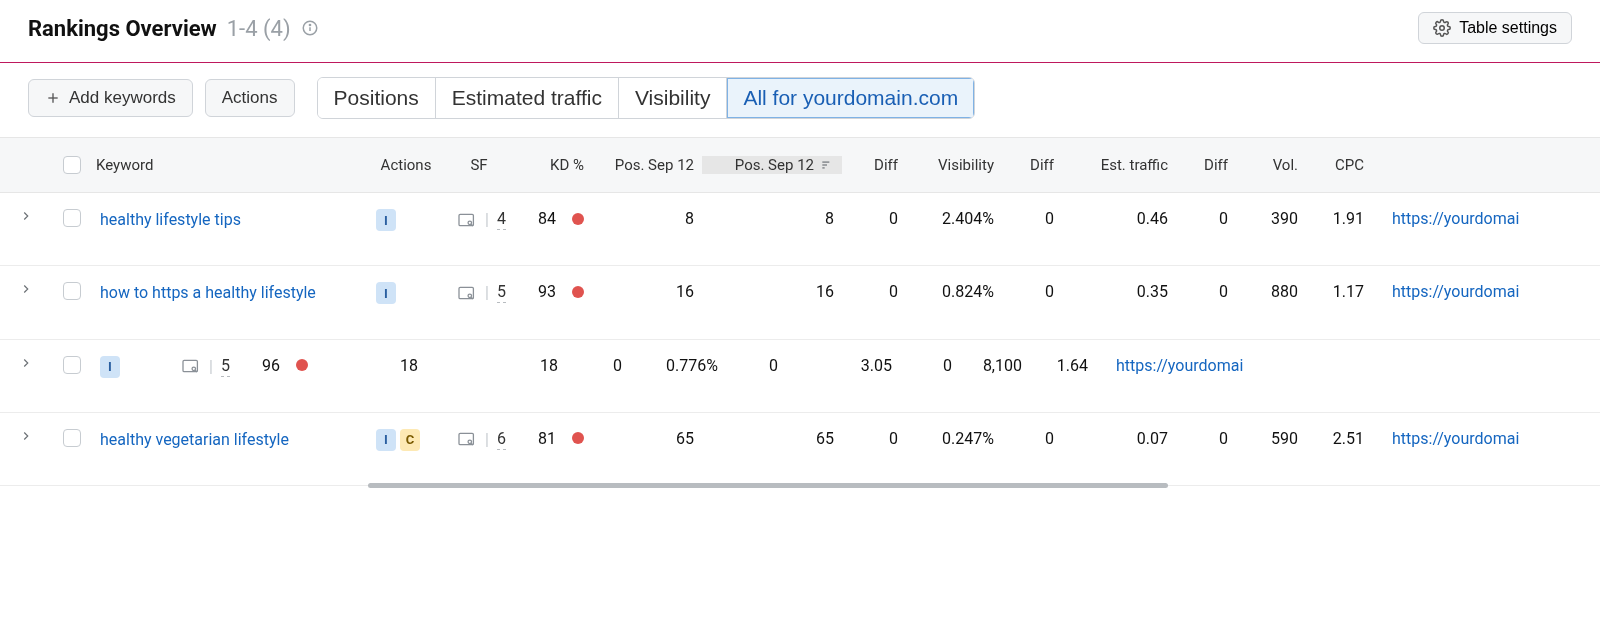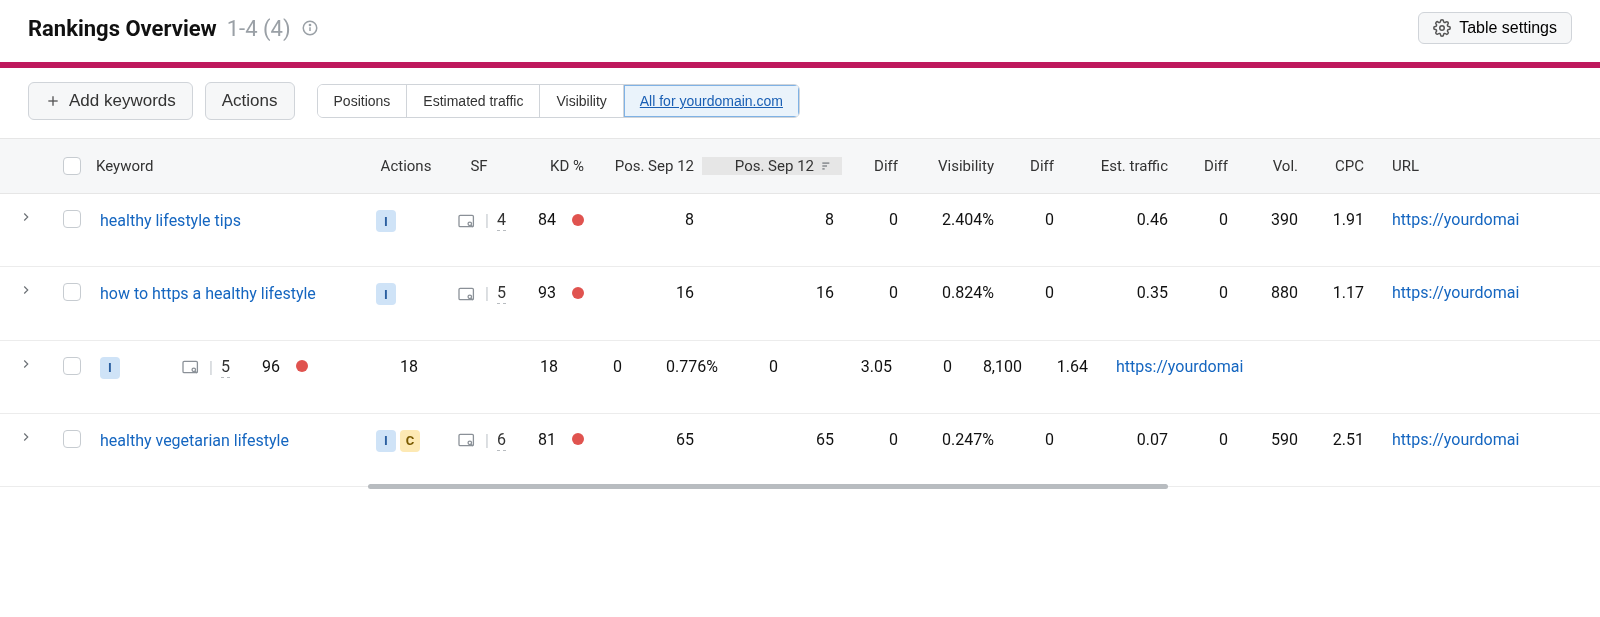--- a/index.html
+++ b/index.html
@@ -1,34 +1,34 @@
 <!DOCTYPE html>
 <html><head>
 <meta charset="utf-8">
 <style>
   * { box-sizing: border-box; }
   html, body { margin:0; padding:0; font-family: -apple-system, BlinkMacSystemFont, "Segoe UI", Roboto, Helvetica, Arial, sans-serif; color:#111; background:#fff; }
   .shell { width:1600px; height:617px; overflow:hidden; position:relative; }
 
   
-  .hdr { display:flex; align-items:center; justify-content:space-between; padding:12px 28px 18px 28px; border-bottom:6px solid #be185d; }
+  .hdr { display:flex; align-items:center; justify-content:space-between; padding:12px 28px 18px 28px; border-bottom:1px solid #be185d; }
   .hdr-left { display:flex; align-items:center; gap:10px; }
   .hdr-title { font-size:22px; font-weight:700; }
   .hdr-range { font-size:22px; font-weight:400; color:#9aa0a6; }
   .info-icon { color:#9aa0a6; }
   .table-settings { display:flex; align-items:center; gap:8px; border:1px solid #d0d4d9; background:#f6f7f8; border-radius:6px; padding:6px 14px; font-size:16px; cursor:pointer; }
 
   
   .toolbar { display:flex; align-items:center; gap:12px; padding:14px 28px 18px 28px; }
   .btn { font-size:17px; border-radius:6px; padding:8px 16px; cursor:pointer; display:inline-flex; align-items:center; gap:8px; }
   .btn-primary { background:#009f81; color:#fff; border:1px solid #009f81; font-weight:600; }
   .btn-outline { background:#f6f7f8; color:#333; border:1px solid #d0d4d9; }
   .seg { display:flex; border:1px solid #d0d4d9; border-radius:6px; overflow:hidden; margin-left:10px; }
-  .seg button { background:#fff; border:none; border-right:1px solid #d0d4d9; padding:8px 16px; font-size:14px; cursor:pointer; color:#333; }
-  .seg button:last-child { border-right:none;text-decoration:underline; }
+  .seg button { background:#fff; border:none; border-right:1px solid #d0d4d9; padding:8px 16px; font-size:21px; cursor:pointer; color:#333; }
+  .seg button:last-child { border-right:none; }
   .seg button.active { background:#eaf3fb; color:#1a5fb4; box-shadow: inset 0 0 0 1px #7fb2e5; }
 
   
   .table-wrap { position:relative; }
   .thead { display:flex; align-items:center; background:#f6f7f8; border-top:1px solid #e6e6e6; border-bottom:1px solid #e6e6e6; height:56px; font-size:15px; color:#333; }
   .thead .c { padding:0 8px; }
   .thead .c.sorted { background:#e6e6e6; }
   .row { display:flex; align-items:flex-start; border-bottom:1px solid #ececec; padding:16px 0 34px 0; font-size:16px; }
   .row .c { padding:0 8px; }
   .c { display:flex; align-items:center; }
@@ -168,23 +168,20 @@
         </div>
     <div class="c c-diff3 right">
           <span>Diff</span>
         </div>
     <div class="c c-vol right">
           <span>Vol.</span>
         </div>
     <div class="c c-cpc right">
           <span>CPC</span>
         </div>
-    <div class="c c-url">
-          <span>URL</span>
-        </div>
     <div class="scroll-ind"></div>
   </div>
 
   <div id="rows">
         <div class="row">
     <div class="c c-exp">
             <span class="chev">
               <svg width="14" height="14" viewBox="0 0 24 24" fill="none" stroke="currentColor" stroke-width="2">
                 <polyline points="9 6 15 12 9 18"></polyline>
               </svg>

